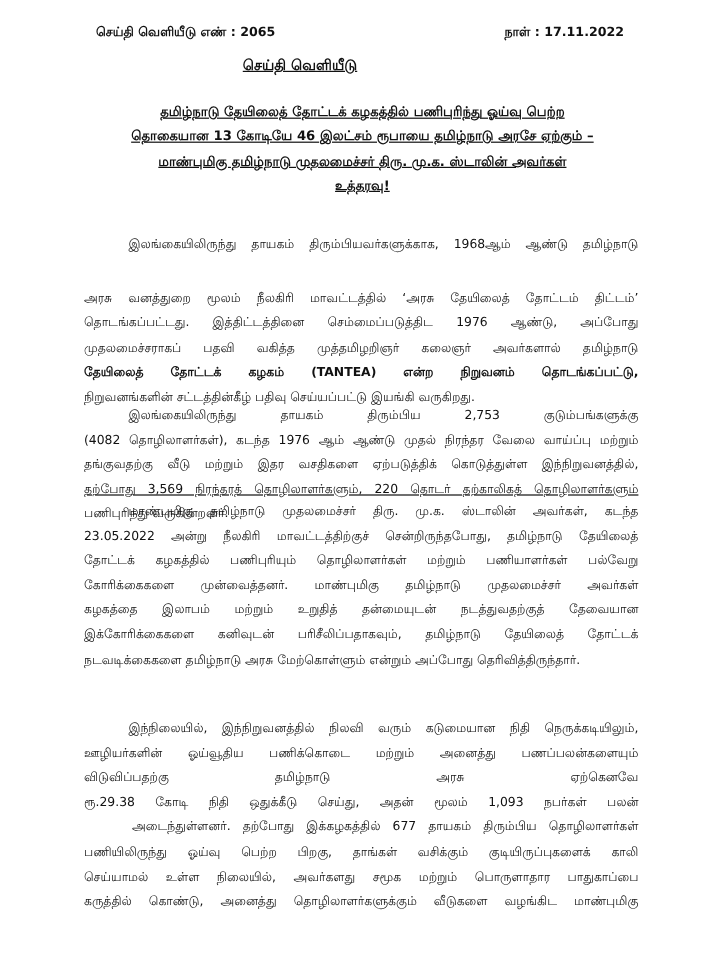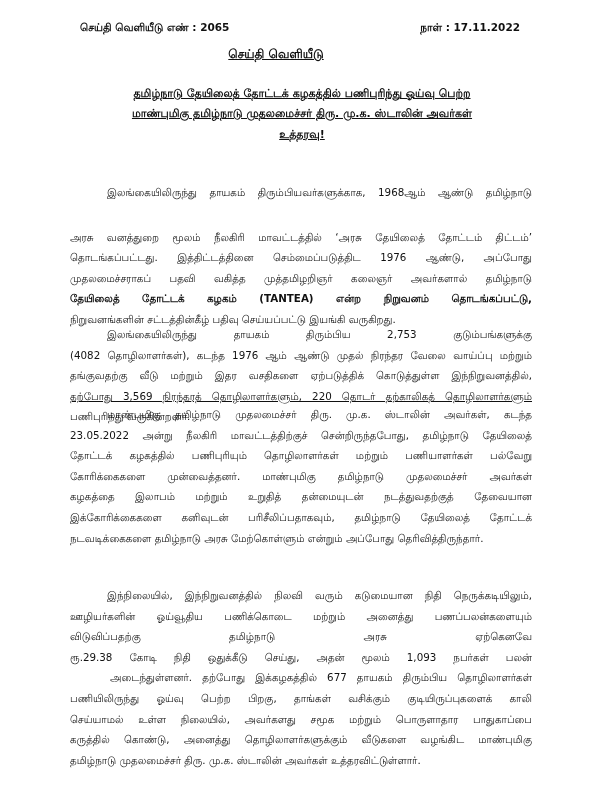--- a/index.html
+++ b/index.html
@@ -10,52 +10,52 @@
   }
   .meta-row {
     position: absolute; top: 20px; left: 68px; width: 440px;
     display: flex; justify-content: space-between;
     font-size: 10.5px; font-weight: bold; line-height: 14px; margin-left: 12px;
   }
   .doc-title {
     position: absolute; top: 46px; left: 0; width: 500px; text-align: center;
     font-size: 12px; font-weight: bold; text-decoration: underline;
     line-height: 16px;
-    padding-left: 26px;
   }
   .headline {
     position: absolute; top: 84px; left: 66px; width: 472px; text-align: center;
     font-size: 11px; font-weight: bold; line-height: 20.3px;
     text-decoration: underline; text-decoration-thickness: 1px;
   }
   .headline span { display: block; white-space: nowrap; }
   .body {
     position: absolute; left: 70px; width: 462px;
     font-size: 10.3px; line-height: 20.6px; text-align: justify;
   }
   .body .line { display: block; white-space: nowrap; text-align-last: justify; text-align: justify; }
   .body .line.last { text-align-last: left; }
-  .body .line.indent { padding-left: 37px; }
+  .body .line.indent { padding-left: 37px; margin-top: 12px; }
   #p1 { top: 182px; }
   #p2 { top: 324px; }
   #p3 { top: 404px; }
   #p4 { top: 585px; }
 </style>
 </head>
 <body>
 
 <div class="meta-row">
   <span>செய்தி வெளியீடு எண் : 2065</span>
   <span>நாள் : 17.11.2022</span>
 </div>
 
 <div class="doc-title">செய்தி வெளியீடு</div>
 
 <div class="headline">
   <span style="display: block;">தமிழ்நாடு தேயிலைத் தோட்டக் கழகத்தில் பணிபுரிந்து ஓய்வு பெற்ற</span>
+  <span style="display: block;">தொகையான 13 கோடியே 46 இலட்சம் ரூபாயை தமிழ்நாடு அரசே ஏற்கும் –</span>
   <span style="display: block; text-align: center;">மாண்புமிகு தமிழ்நாடு முதலமைச்சர் திரு. மு.க. ஸ்டாலின் அவர்கள்</span>
   <span style="display: block;">உத்தரவு!</span>
 </div>
 
 <div class="body" id="p1">
   <span class="line indent" style="display: block; word-spacing: 0px;">இலங்கையிலிருந்து தாயகம் திரும்பியவர்களுக்காக, 1968ஆம் ஆண்டு தமிழ்நாடு</span>
   <span class="line" style="display: block; word-spacing: 0px; margin-top: 24px;">அரசு வனத்துறை மூலம் நீலகிரி மாவட்டத்தில் ‘அரசு தேயிலைத் தோட்டம் திட்டம்’</span>
   <span class="line" style="display: block; word-spacing: 0px;">தொடங்கப்பட்டது.   இத்திட்டத்தினை செம்மைப்படுத்திட 1976 ஆண்டு, அப்போது</span>
   <span class="line" style="display: block; word-spacing: 0px;">முதலமைச்சராகப் பதவி வகித்த முத்தமிழறிஞர் கலைஞர் அவர்களால் தமிழ்நாடு</span>
   <span class="line" style="font-weight: bold; display: block; word-spacing: 0px;">தேயிலைத் தோட்டக் கழகம் (TANTEA) என்ற நிறுவனம் தொடங்கப்பட்டு,</span>
@@ -82,14 +82,13 @@
 
 <div class="body" id="p4">
   <span class="line indent" style="display: block; word-spacing: 0px;">இந்நிலையில், இந்நிறுவனத்தில் நிலவி வரும் கடுமையான நிதி நெருக்கடியிலும்,</span>
   <span class="line" style="display: block; word-spacing: 0px;">ஊழியர்களின் ஓய்வூதிய பணிக்கொடை மற்றும் அனைத்து பணப்பலன்களையும்</span>
   <span class="line" style="display: block; word-spacing: 0px;">விடுவிப்பதற்கு தமிழ்நாடு அரசு ஏற்கெனவே</span>
   <span class="line" style="display: block; word-spacing: 0px;">ரூ.29.38 கோடி நிதி ஒதுக்கீடு செய்து, அதன் மூலம் 1,093 நபர்கள் பலன்</span>
   <span class="line" style="display: block; word-spacing: 0px; margin-left: 40px;">அடைந்துள்ளனர். தற்போது இக்கழகத்தில் 677 தாயகம் திரும்பிய தொழிலாளர்கள்</span>
   <span class="line" style="display: block; word-spacing: 0px;">பணியிலிருந்து ஓய்வு பெற்ற பிறகு,  தாங்கள் வசிக்கும் குடியிருப்புகளைக் காலி</span>
   <span class="line" style="display: block; word-spacing: 0px;">செய்யாமல் உள்ள நிலையில், அவர்களது சமூக மற்றும் பொருளாதார பாதுகாப்பை</span>
   <span class="line" style="display: block; word-spacing: 0px;">கருத்தில் கொண்டு, அனைத்து தொழிலாளர்களுக்கும் வீடுகளை வழங்கிட மாண்புமிகு</span>
-  <span class="line last" style="display: block;">தமிழ்நாடு முதலமைச்சர் திரு. மு.க. ஸ்டாலின் அவர்கள் உத்தரவிட்டுள்ளார்.</span>
 </div>
 
 </body></html>

